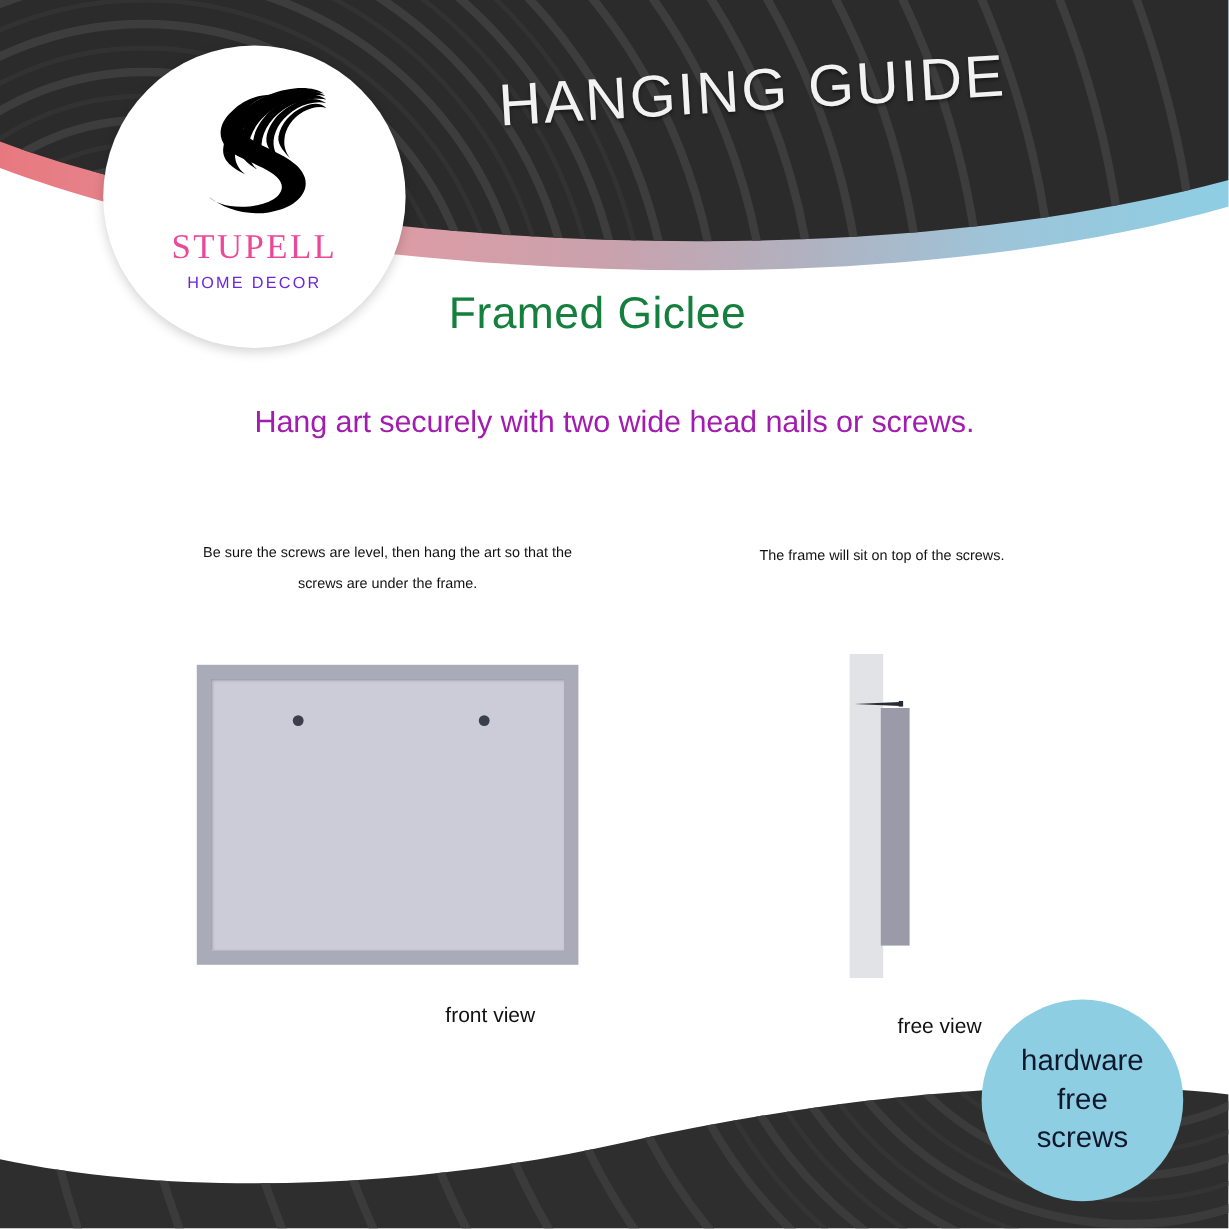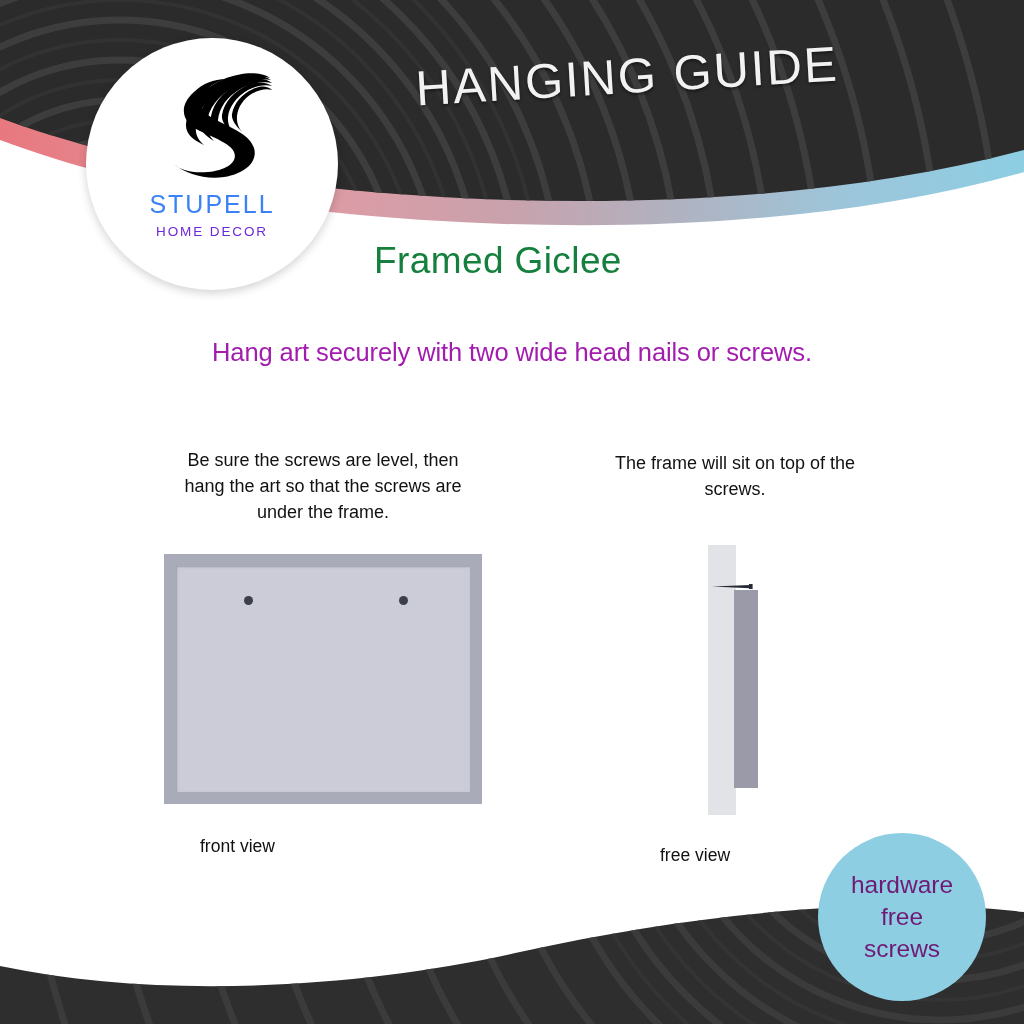--- a/index.html
+++ b/index.html
@@ -56,24 +56,24 @@
     flex-direction: column;
     align-items: center;
     justify-content: flex-start;
   }
   .logo-mark {
     margin-top: 22px;
     width: 120px;
     height: 130px;
   }
   .logo-word {
-    font-family: Liberation Sans, sans-serif;
-    font-size: 25px;
+    font-family: Liberation Serif, serif;
+    font-size: 29px;
     letter-spacing: 2.0px;
-    color: #3b82f6;
+    color: #ec4899;
     line-height: 1;
     margin-top: 2px;
   }
   .logo-sub {
     font-family: "Liberation Sans", sans-serif;
     font-size: 13.5px;
     letter-spacing: 1.9px;
     color: #6d28d9;
     margin-top: 7px;
   }
@@ -102,21 +102,21 @@
     font-size: 25.5px;
     font-weight: 400;
     color: #a21caf;
     letter-spacing: -0.1px;
   }
 
   
   .caption {
     position: absolute;
     font-family: "Liberation Sans", sans-serif;
-    font-size: 18px;
+    font-size: 12px;
     font-weight: 400;
     line-height: 26px;
     color: #121212;
     text-align: center;
   }
   .caption-left  { left: 165px; top: 447px; width: 316px; }
   .caption-right { left: 600px; top: 450px; width: 270px; }
 
   
   .frame-front {
@@ -178,39 +178,39 @@
     width: 44px;
     height: 5px;
   }
 
   
   .view-label {
     position: absolute;
     font-family: "Liberation Sans", sans-serif;
     font-size: 17.5px;
     color: #111111;
-    text-align: left;
+    text-align: right;
   }
   .view-label-front { left: 200px; top: 836px; width: 246px; }
   .view-label-side  { left: 660px; top: 845px; width: 158px; }
 
   
   .badge {
     position: absolute;
     left: 818px;
     top: 833px;
     width: 168px;
     height: 168px;
     border-radius: 50%;
     background: #8dcee3;
     display: flex;
     flex-direction: column;
     align-items: center;
     justify-content: center;
-    color: #701a75;
+    color: #0f172a;
     font-family: "Liberation Sans", sans-serif;
     font-size: 24.5px;
     font-weight: 400;
     line-height: 32px;
     text-align: left;
   }
   .badge span { display: block; }
 </style>
 </head>
 <body>

